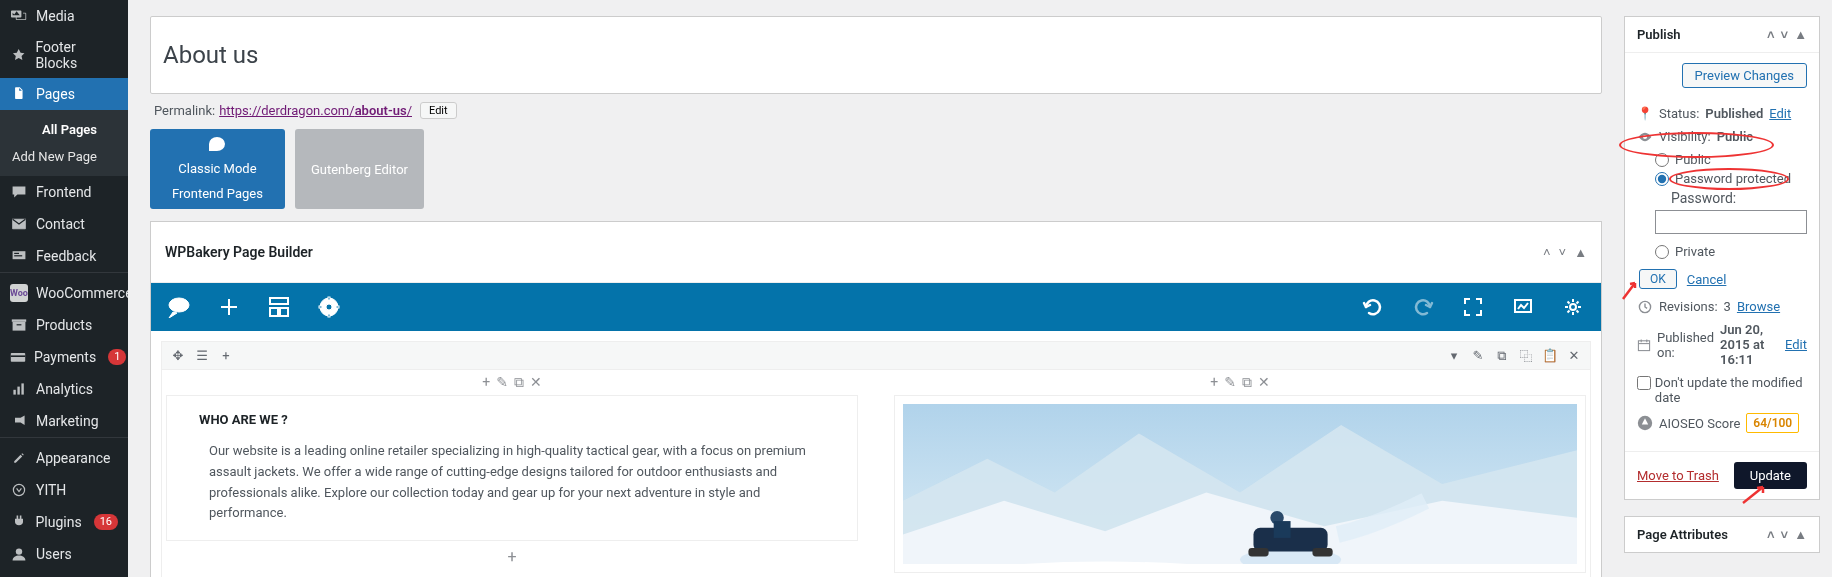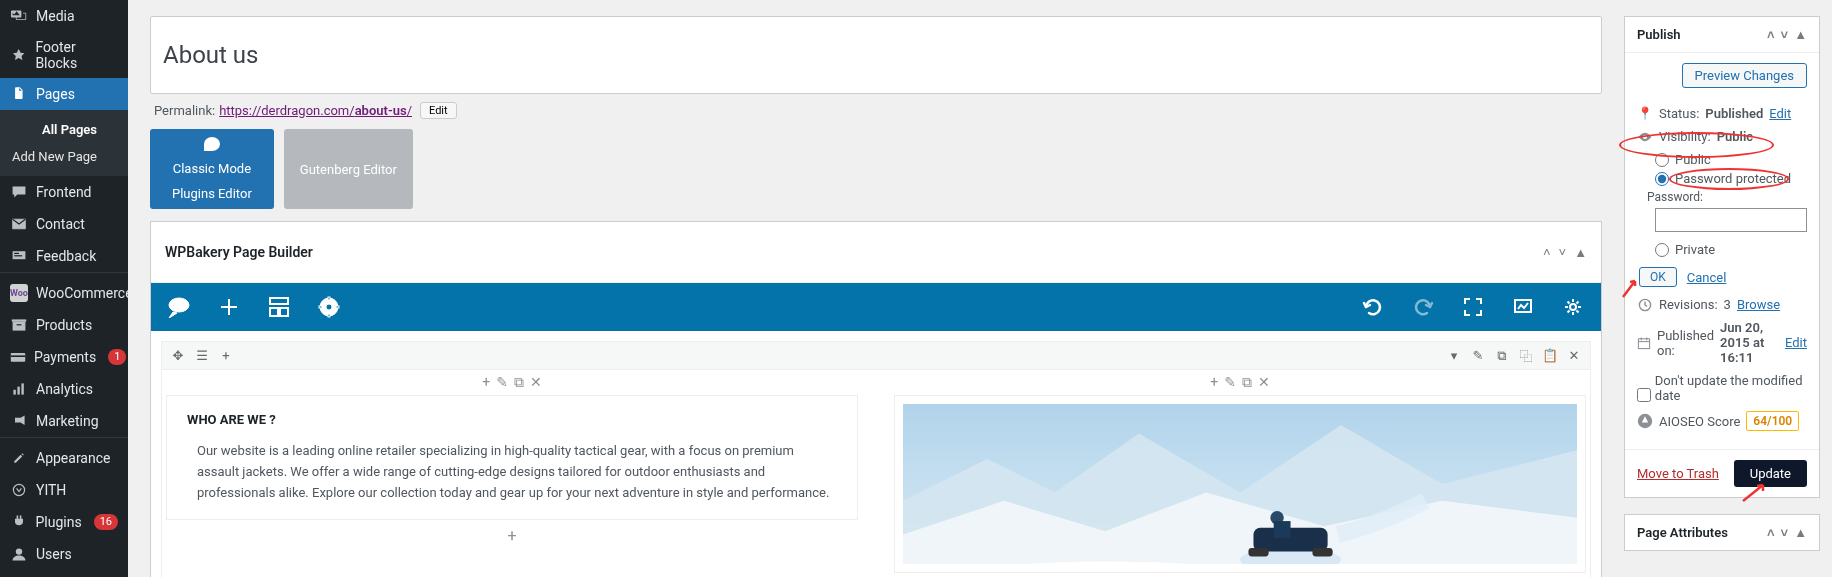--- a/index.html
+++ b/index.html
@@ -51,21 +51,21 @@
 .wpb-content { padding: 10px 10px; }
 .wpb-row { border: 1px solid #eee; margin-bottom: 10px; background: #fff; }
 .wpb-row-head { background: #f6f7f7; border-bottom: 1px solid #eee; height: 28px; display: flex; align-items: center; padding: 0 6px; gap: 4px; color: #646970; }
 .wpb-row-head .right { margin-left: auto; display: flex; gap: 4px; }
 .wpb-row-head .ibtn { width: 20px; height: 20px; display: flex; align-items: center; justify-content: center; cursor: pointer; border-radius: 2px; font-size: 13px; }
 
 .wpb-columns { display: flex; gap: 36px; padding: 0 4px 12px 4px; }
 .wpb-col { flex: 1; }
 .wpb-col-controls { display: flex; justify-content: center; gap: 6px; color: #8c8f94; padding: 4px 0; font-size: 14px; }
 .wpb-col-controls span { cursor: pointer; }
-.wpb-textblock { border: 1px solid #eee; padding: 16px 20px; background: #fff; }
+.wpb-textblock { border: 1px solid #eee; padding: 16px 32px; background: #fff; }
 .wpb-textblock h4 { font-size: 13px; font-weight: 700; color: #1d2327; margin-bottom: 14px; }
 .wpb-textblock p { font-size: 13px; color: #50575e; line-height: 1.6; padding-left: 10px;}
 .wpb-add { text-align: center; color: #8c8f94; padding: 6px; cursor: pointer; font-size: 16px; }
 
 .wpb-image { border: 1px solid #eee; background: #fff; padding: 0; display: flex; align-items: center; justify-content: center; }
 .wpb-image svg { display: block; width: 100%; height: 160px; }
 
 .wpb-row-foot-add { text-align:center; color:#8c8f94; padding:4px; cursor:pointer; font-size:16px; }
 .wpb-bottom { border-top:1px dashed #ccc; margin-top:10px; padding-top:10px; }
 
@@ -83,21 +83,21 @@
 .link-red { color: #b32d2e; text-decoration: underline; cursor: pointer; }
 .radio-row { display: flex; align-items: center; gap: 6px; margin: 4px 0 4px 18px; }
 .radio-row input[type=radio] { accent-color: #2271b1; width: 14px; height: 14px; }
 .pwd-input { width: 100%; height: 24px; border: 1px solid #8c8f94; padding: 0 6px; margin: 4px 0 6px 18px; width: calc(100% - 18px); }
 .ok-btn { border: 1px solid #2271b1; background: #f6f7f7; color: #2271b1; padding: 2px 10px; border-radius: 3px; font-size: 12px; cursor: pointer; }
 .aioseo-score { border: 1px solid #ffba00; background: #fff; color: #d98500; padding: 2px 6px; border-radius: 2px; font-weight: 600; font-size: 12px; }
 
 .circle-mark { position: absolute; border: 2px solid #e33; border-radius: 50%; pointer-events: none; }
 .arrow-red { position: absolute; pointer-events: none; }
 
-.checkbox-row { display: flex; align-items: flex-end; gap: 4px; margin: 8px 0; }
+.checkbox-row { display: flex; align-items: flex-start; gap: 4px; margin: 8px 0; }
 .checkbox-row input { width: 16px; height: 16px; }
 
 .panel-footer { border-top: 1px solid #eee; padding: 10px 12px; display: flex; justify-content: space-between; align-items: center; }
 </style>
 </head>
 <body>
 
 <div class="sidebar">
   <div class="sidebar-item">
     <span class="icon">
@@ -245,21 +245,21 @@
   <div class="permalink-row">
     <span>Permalink:</span>
     <a href="#"><span>https://derdragon.com/</span><strong><span class="slug">about-us</span></strong>/</a>
     <button class="permalink-edit">Edit</button>
   </div>
 
   <div class="editor-tabs">
     <button class="btn-blue">
       <span class="bubble"></span>
       <span class="editor-mode-label">Classic Mode</span>
-      <span class="editor-mode-label">Plugins Editor</span>
+      <span class="editor-mode-label">Frontend Pages</span>
     </button>
     <button class="btn-gray">Gutenberg Editor</button>
   </div>
 
   <div class="meta-box">
     <div class="meta-box-header">
       <span class="meta-box-title">WPBakery Page Builder</span>
       <span class="meta-box-actions">
         <span>˄</span>
         <span>˅</span>
@@ -443,21 +443,21 @@
 
       <div class="radio-row">
         <input type="radio" name="vis" style="">
         <span>Public</span>
       </div>
       <div class="radio-row" style="position:relative;">
         <input type="radio" name="vis" checked="" style="">
         <span>Password protected</span>
         <div class="circle-mark" style="top:-3px; left:14px; width:120px; height:22px;"></div>
       </div>
-      <div style="margin-left:10px; font-size:12px;">Password:</div>
+      <div style="margin-left:34px; font-size:14px;">Password:</div>
       <input class="pwd-input" style="">
       <div class="radio-row">
         <input type="radio" name="vis" style="">
         <span>Private</span>
       </div>
 
       <div style="margin:10px 0 10px 2px; display:flex; align-items:center; gap:10px; position:relative;">
         <button class="ok-btn">OK</button>
         <span class="link-blue">Cancel</span>
         <svg class="arrow-red" style="left:-18px; top:10px;" width="22" height="22" viewBox="0 0 22 22">

